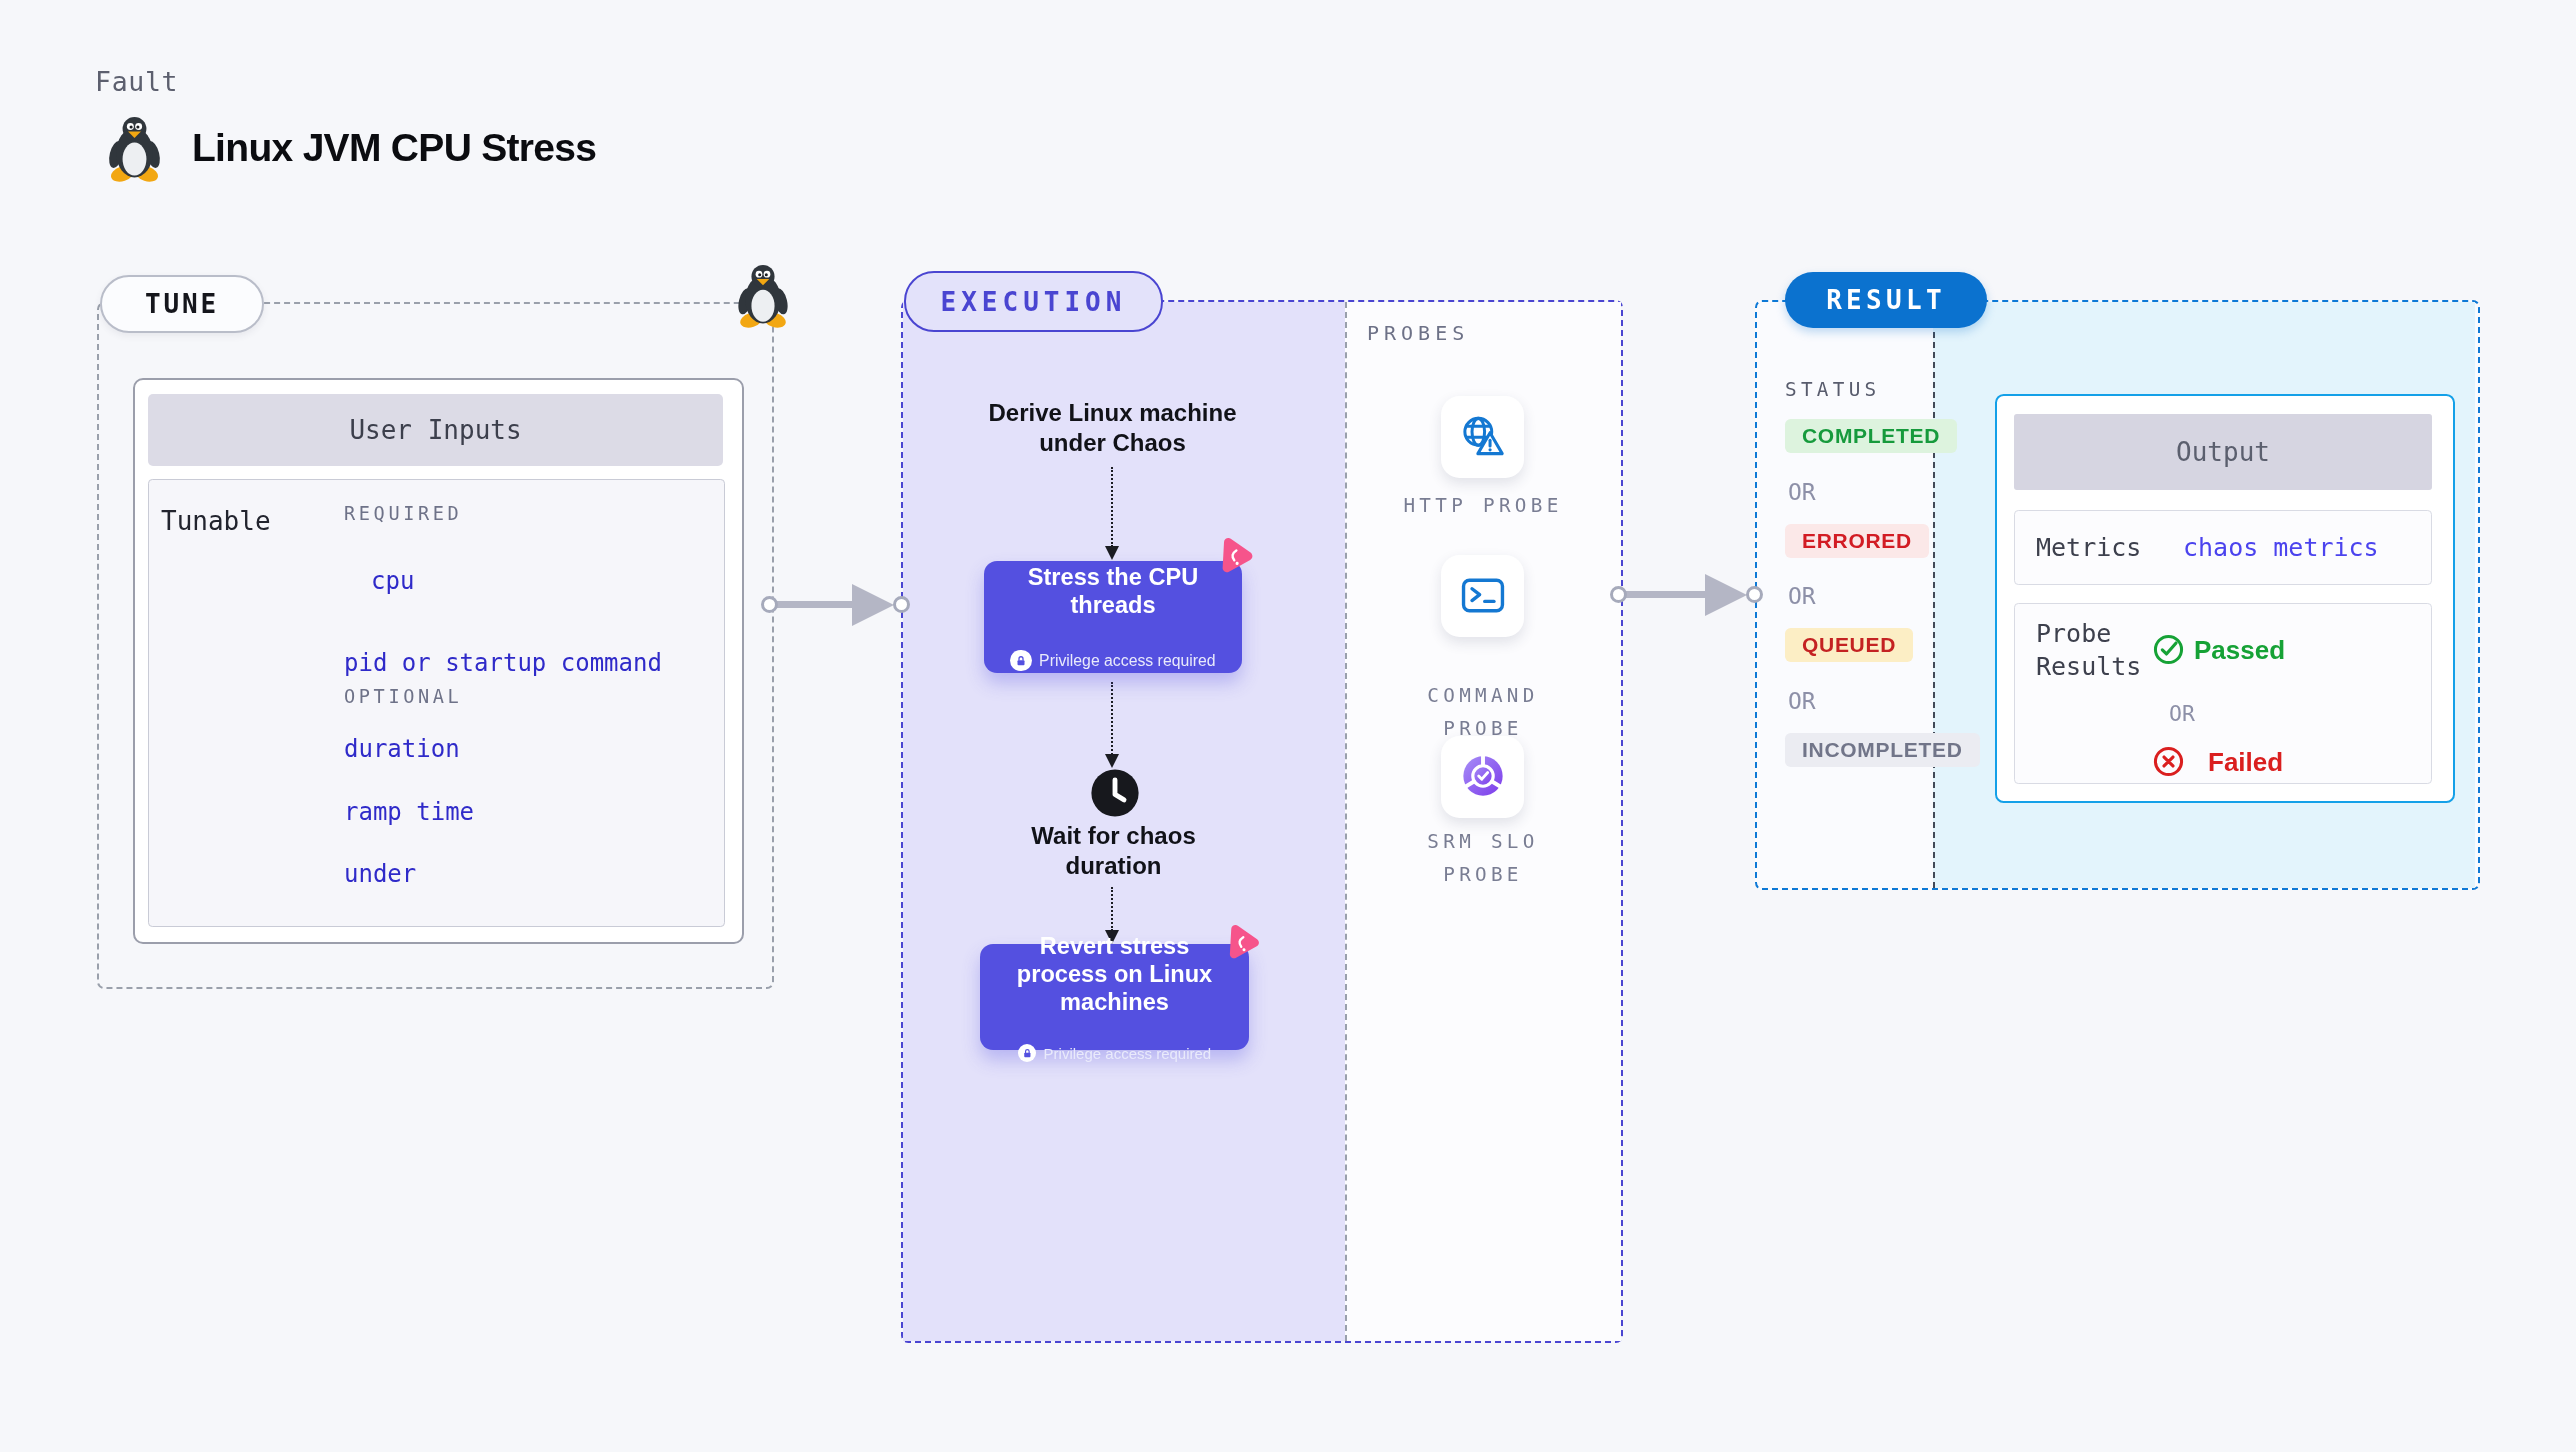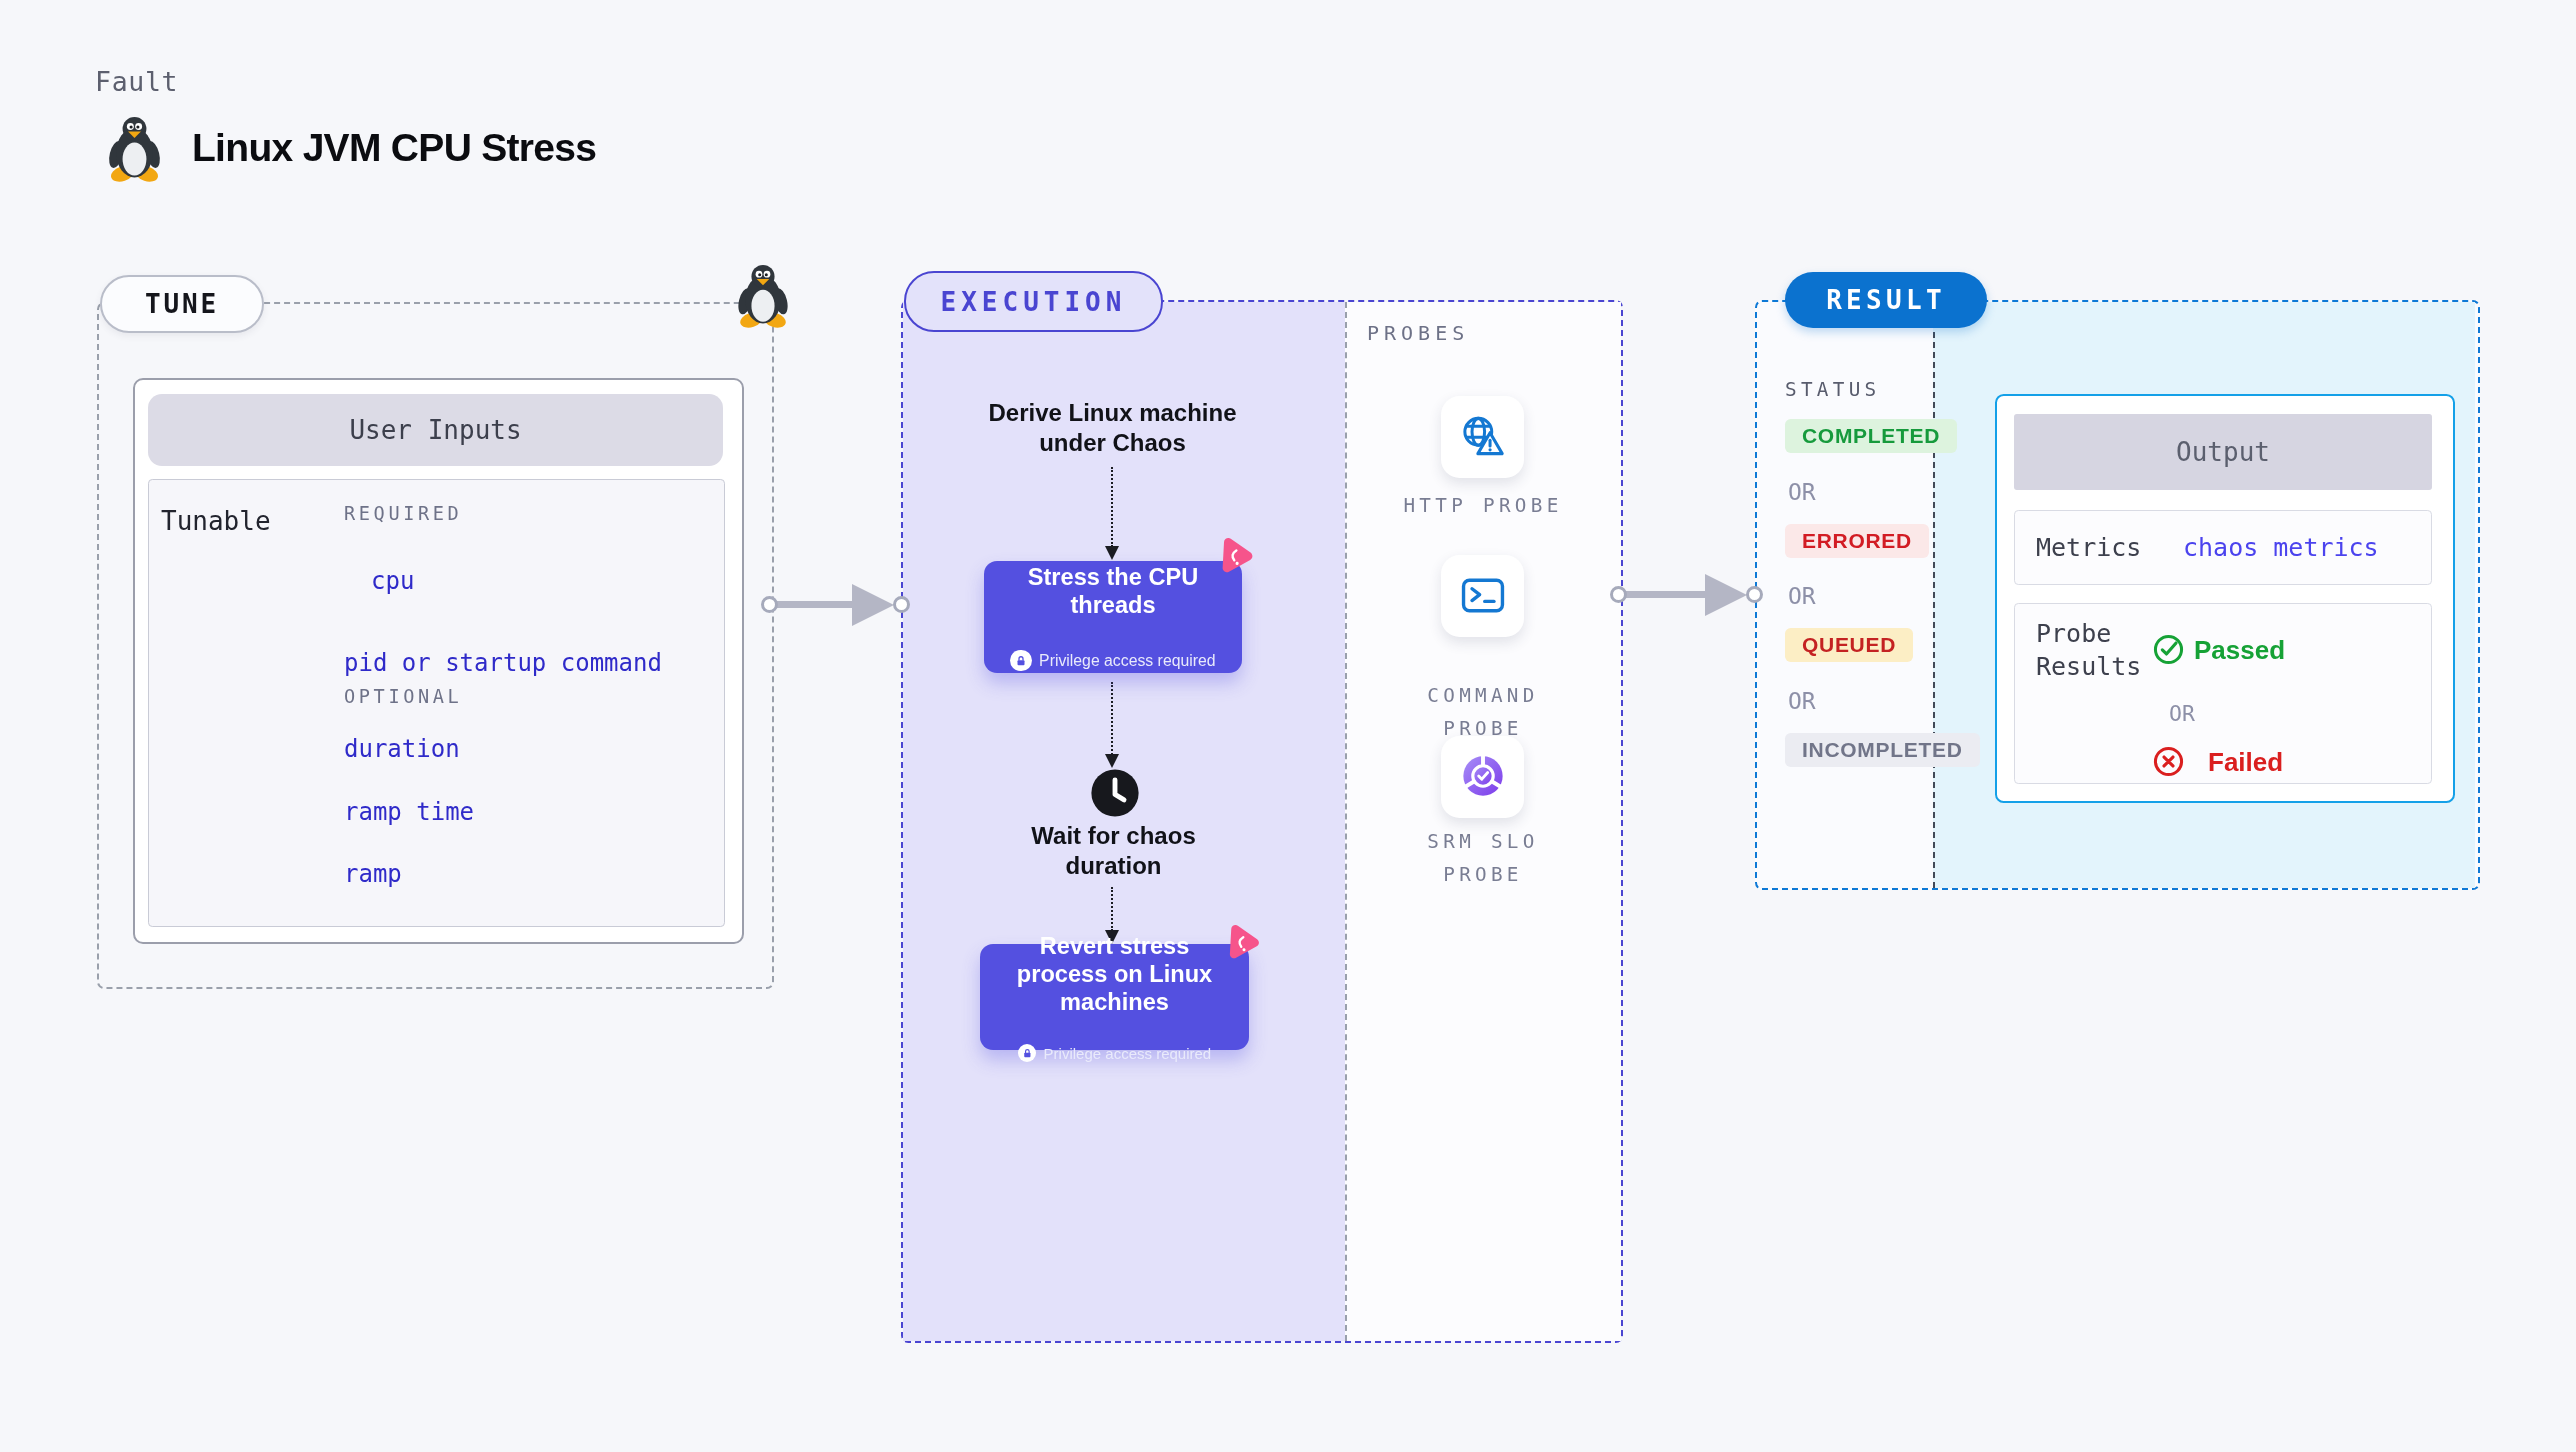--- a/index.html
+++ b/index.html
@@ -25,21 +25,21 @@
   .pill{display:flex;align-items:center;justify-content:center;border-radius:30px;font-weight:700;z-index:5;}
   .pill-tune{left:100px;top:275px;width:160px;height:54px;background:#fbfcfe;border:2.1px solid #b9bdc9;
              color:#15161c;font-size:26px;letter-spacing:2.9px;box-shadow:0 2.9px 7.2px rgba(60,64,90,.08);}
   .pill-exec{left:904px;top:271px;width:255px;height:57px;background:#e3e2fa;border:2.9px solid #4a45d1;
              color:#4a45d1;font-size:26px;letter-spacing:5px;}
   .pill-result{left:1785px;top:272px;width:202px;height:56px;background:#0b72cf;color:#ffffff;
                font-size:26px;letter-spacing:4.3px;box-shadow:0 4.3px 10px rgba(11,114,207,.25);}
 
   
   .ui-card{left:133px;top:378px;width:607px;height:562px;background:#ffffff;border:2.1px solid #9b9eab;border-radius:10px;}
-  .ui-header{left:148px;top:394px;width:575px;height:72px;background:#dcdbe6;border-radius:14px;
+  .ui-header{left:148px;top:394px;width:575px;height:72px;background:#dcdbe6;border-radius:5px;
              display:flex;align-items:center;justify-content:center;font-size:26px;color:#3c3f4c;}
   .ui-inner{left:148px;top:479px;width:575px;height:446px;background:#f6f6fa;border:1.4px solid #c9cbd6;border-radius:4.3px;}
   .tunable-label{left:161px;top:506px;font-size:26px;color:#22242e;}
   .req-label{left:344px;top:503px;font-size:18.6px;color:#6e7288;letter-spacing:3.6px;}
   .opt-label{left:344px;top:686px;font-size:18.6px;color:#6e7288;letter-spacing:3.6px;}
   .tn-link{font-size:24px;color:#2f2ac9;cursor:pointer;}
   .tn-0{left:344px;top:567px;margin-left:27px;} .tn-1{left:344px;top:649px;}
   .tn-2{left:344px;top:735px;} .tn-3{left:344px;top:798px;} .tn-4{left:344px;top:860px;}
   .tux-corner{left:736px;top:264px;z-index:6;}
 
@@ -150,21 +150,21 @@
   <div class="abs ui-card"></div>
   <div class="abs ui-header mono">User Inputs</div>
   <div class="abs ui-inner"></div>
   <div class="abs tunable-label mono">Tunable</div>
   <div class="abs req-label mono">REQUIRED</div>
   <div class="abs tn-link tn-0 mono">cpu</div>
   <div class="abs tn-link tn-1 mono">pid or startup command</div>
   <div class="abs opt-label mono">OPTIONAL</div>
   <div class="abs tn-link tn-2 mono">duration</div>
   <div class="abs tn-link tn-3 mono">ramp time</div>
-  <div class="abs tn-link tn-4 mono">ramp</div>
+  <div class="abs tn-link tn-4 mono">under</div>
 
   <div class="abs conn-line" style="left:776px;top:601px;width:86px;"></div>
   <div class="abs conn-head" style="left:852px;top:584px;"></div>
   <div class="abs conn-dot" style="left:761px;top:596px;"></div>
   <div class="abs conn-dot" style="left:893px;top:596px;"></div>
 
   <div class="abs exec-box">
     <div class="abs exec-lavender"></div>
     <div class="abs exec-probes-bg"></div>
   </div>

